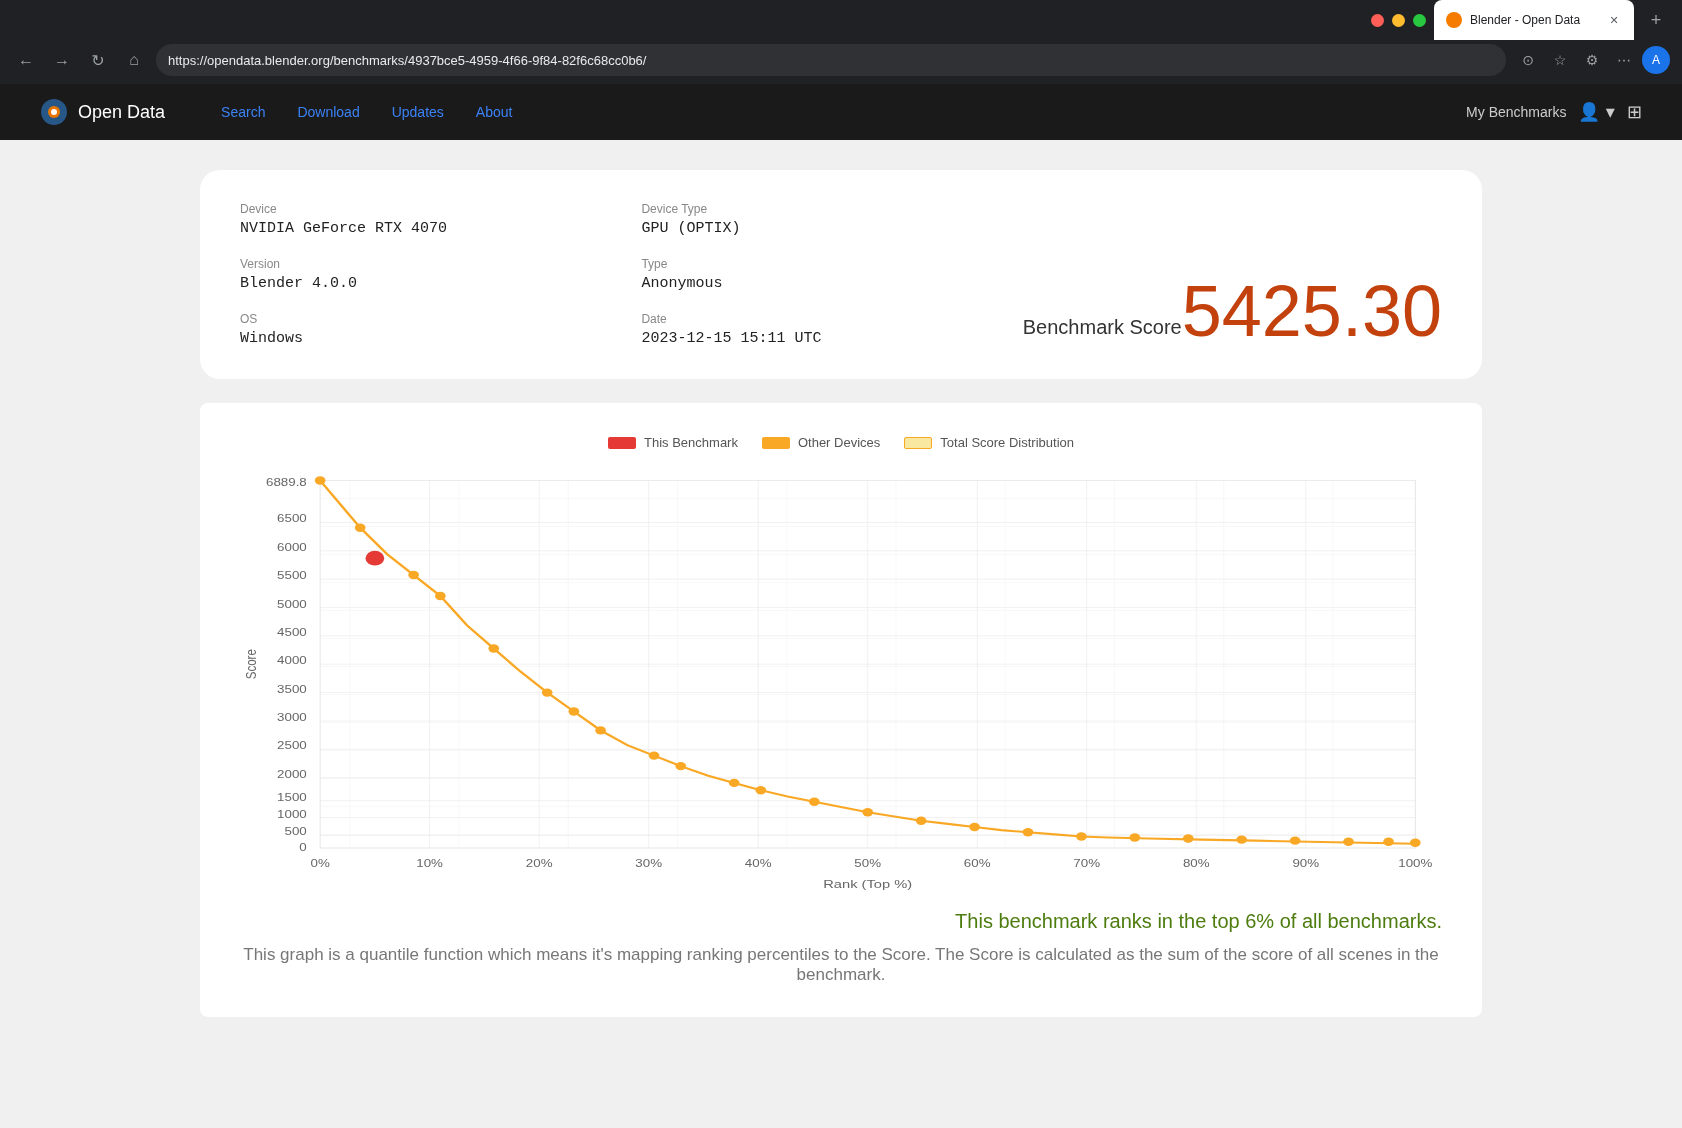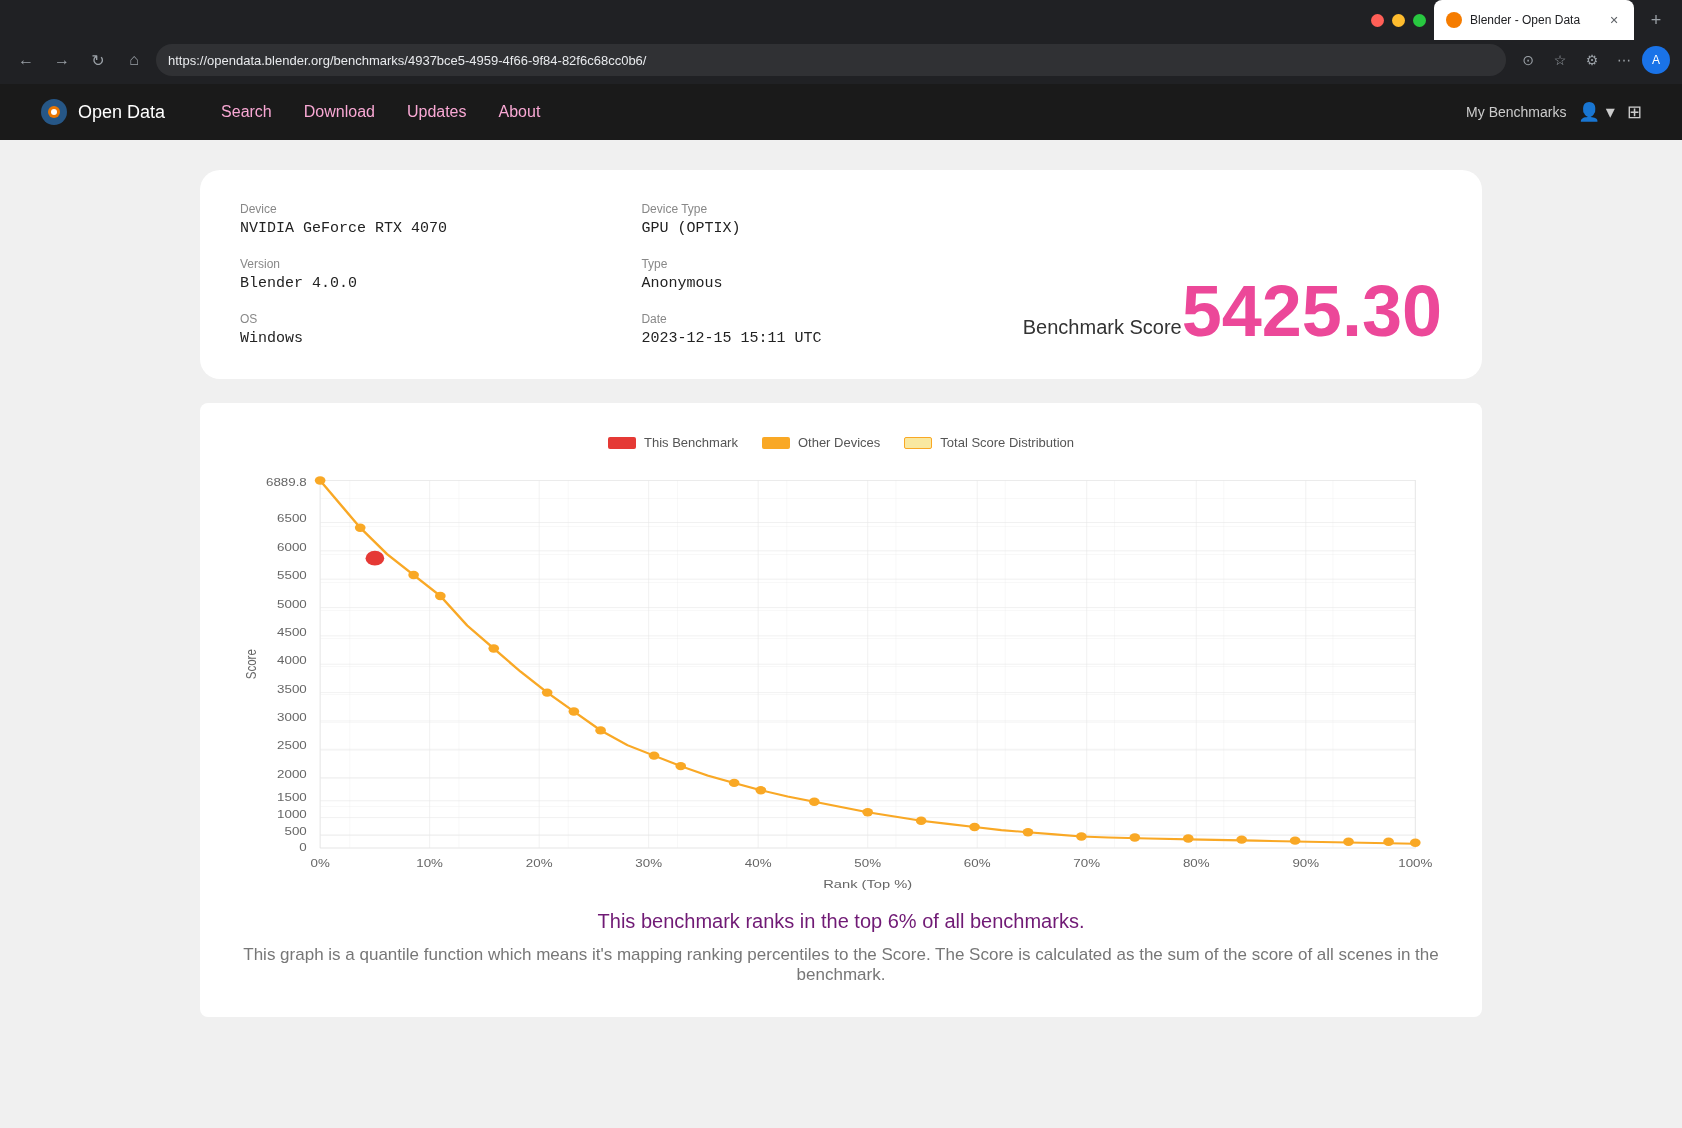--- a/index.html
+++ b/index.html
@@ -29,53 +29,53 @@
 
     
     .page-content { background: #f0f0f0; min-height: 900px; }
 
     
     .site-nav { background: #1a1a1a; display: flex; align-items: center; padding: 0 40px; height: 56px; }
     .site-logo { display: flex; align-items: center; gap: 10px; margin-right: 40px; }
     .logo-icon { width: 28px; height: 28px; }
     .site-name { color: white; font-size: 18px; font-weight: 400; }
     .nav-links { display: flex; gap: 0; }
-    .nav-link { color: #f9a8d4; font-size: 16px; padding: 0 16px; height: 56px; display: flex; align-items: center; text-decoration: none; cursor: pointer; }
+    .nav-link { color: #3b82f6; font-size: 14px; padding: 0 16px; height: 56px; display: flex; align-items: center; text-decoration: none; cursor: pointer; }
     .nav-right { margin-left: auto; display: flex; align-items: center; gap: 12px; }
     .my-benchmarks { color: #ccc; font-size: 14px; cursor: pointer; }
     .user-icon { color: #ccc; font-size: 18px; cursor: pointer; }
     .grid-icon { color: #ccc; font-size: 18px; cursor: pointer; }
 
     
     .main-content { padding: 30px 200px; }
 
     
     .benchmark-card { background: white; border-radius: 20px; padding: 32px 40px; margin-bottom: 24px; display: flex; }
     .benchmark-details { flex: 1; display: grid; grid-template-columns: 1fr 1fr; gap: 20px 60px; }
     .detail-group { }
     .detail-label { font-size: 12px; color: #888; margin-bottom: 4px; }
     .detail-value { font-size: 15px; color: #222; font-family: 'Courier New', monospace; font-weight: 400; }
     .benchmark-score-section { display: flex; flex-direction: row; align-items: flex-end; justify-content: center; min-width: 300px; padding-left: 40px; }
     .benchmark-score-label { font-size: 20px; color: #333; font-weight: 500; margin-bottom: 8px; }
-    .benchmark-score-value { font-size: 72px; color: #ec4899; font-weight: 700; line-height: 1; }
+    .benchmark-score-value { font-size: 72px; color: #c2410c; font-weight: 400; line-height: 1; }
 
     
     .chart-card { background: white; border-radius: 8px; padding: 32px 40px; margin-bottom: 24px; }
     .chart-legend { display: flex; justify-content: center; gap: 24px; margin-bottom: 20px; }
     .legend-item { display: flex; align-items: center; gap: 8px; font-size: 13px; color: #555; }
     .legend-color { width: 28px; height: 12px; border-radius: 2px; }
     .legend-this { background: #e53935; }
     .legend-other { background: #f9a825; }
     .legend-total { background: #f9e8a0; border: 1px solid #f9a825; }
 
     .chart-container { position: relative; height: 420px; width: 100%; }
     svg.chart { width: 100%; height: 100%; }
 
     .chart-footer { text-align: center; margin-top: 20px; }
-    .rank-text { font-size: 20px; color: #701a75; margin-bottom: 12px; }
+    .rank-text { font-size: 20px; color: #4d7c0f; margin-bottom: 12px; text-align: right; }
     .rank-description { font-size: 17px; color: #777; }
   </style>
 </head>
 <body>
 
 <div class="browser-chrome">
   <div class="browser-titlebar">
     <div class="window-controls">
       <div class="win-btn win-close"></div>
       <div class="win-btn win-min"></div>

